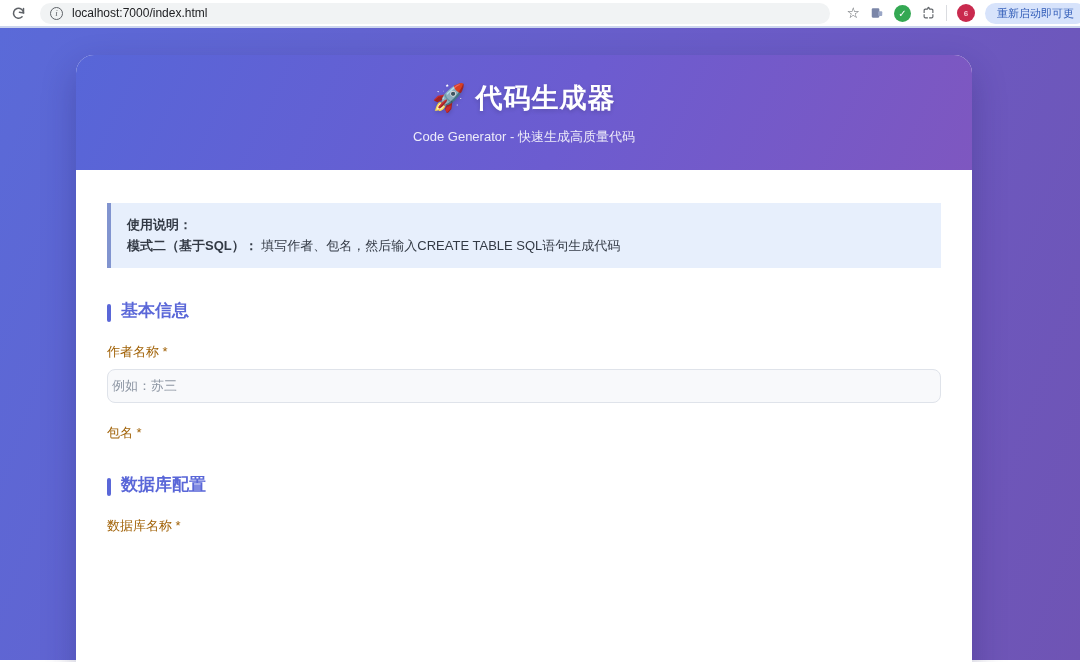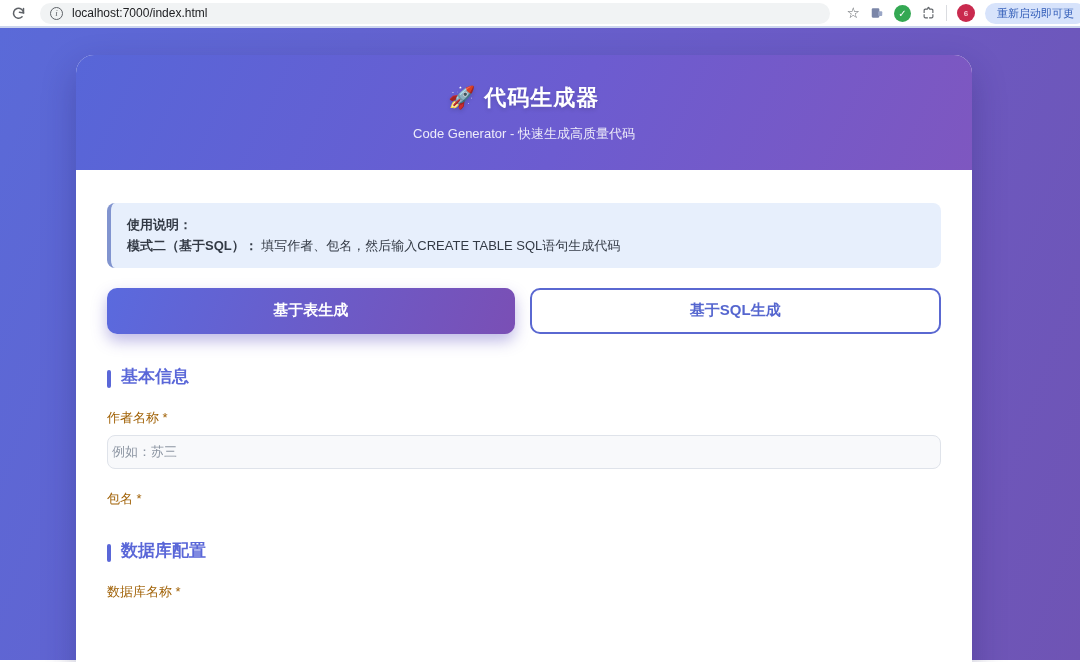--- a/index.html
+++ b/index.html
@@ -18,26 +18,26 @@
   .puzzle { width:15px; height:15px; color:#5f6368; }
   .tb-divider { width:1px; height:16px; background:#dadce0; }
   .avatar { width:18px; height:18px; border-radius:50%; background:#c92a4e; color:#f6c8d2; font-size:8px; display:flex; align-items:center; justify-content:center; font-weight:bold; }
   .restart-chip { background:#d7e3fb; color:#2f5bb7; font-size:11px; height:21px; line-height:21px; border-radius:11px; padding:0 12px; white-space:nowrap; margin-right:-14px; }
 
   
   .page { height:632px; background:linear-gradient(110deg,#5a6ad8 0%,#6a5cc8 55%,#6f54b4 100%); padding-top:27px; }
   .card { width:896px; margin-left:76px; background:#ffffff; border-radius:18px; overflow:hidden; min-height:640px; box-shadow:0 14px 34px rgba(30,25,90,.28); }
 
   .card-header { height:115px; background:linear-gradient(115deg,#5766d8 0%,#6c5cd0 55%,#7e57c0 100%); display:flex; flex-direction:column; align-items:center; justify-content:center; color:#fff; }
-  .card-title { font-size:22px; font-weight:bold; letter-spacing:1px; text-shadow:0 2px 4px rgba(0,0,0,.15); }
+  .card-title { font-size:27px; font-weight:bold; letter-spacing:1px; text-shadow:0 2px 4px rgba(0,0,0,.15); }
   .card-subtitle { font-size:13px; margin-top:12px; color:rgba(255,255,255,.88); }
 
   .card-body { padding:33px 31px 40px 31px; }
 
-  .info-box { background:#e7effc; border-left:4px solid #8194cf; border-radius:8px; padding:11px 16px; font-size:13px; color:#333a45; line-height:1.65; }
+  .info-box { background:#e7effc; border-left:4px solid #8194cf; border-radius:0; padding:11px 16px; font-size:13px; color:#333a45; line-height:1.65; }
   .info-line b { font-weight:bold; }
 
   .tab-row { display:flex; gap:15px; margin-top:20px; }
   .tab { flex:1; height:46px; border-radius:10px; font-size:15px; font-weight:bold; display:flex; align-items:center; justify-content:center; cursor:pointer; }
   .tab.active { background:linear-gradient(110deg,#5a6ade 0%,#7a4fb5 100%); color:#fff; border:none; box-shadow:0 7px 15px rgba(85,70,190,.38); }
   .tab.inactive { background:#fff; border:2px solid #5a68d1; color:#5566cf; }
 
   .section-title { display:flex; align-items:flex-end; margin-top:31px; }
   .section-bar { width:4px; height:18px; background:#5a67d8; border-radius:2px; margin-right:10px; }
   .section-text { font-size:17px; font-weight:bold; color:#5a67d8; }
@@ -91,24 +91,20 @@
       <div class="card-subtitle">Code Generator - 快速生成高质量代码</div>
     </div>
 
     <div class="card-body">
 
       <div class="info-box">
         <div class="info-line"><b>使用说明：</b></div>
         <div class="info-line"><b>模式二（基于SQL）：</b><span> 填写作者、包名，然后输入CREATE TABLE SQL语句生成代码</span></div>
       </div>
 
-      <div class="tab-row">
-        <div class="tab active">基于表生成</div>
-        <div class="tab inactive">基于SQL生成</div>
-      </div>
 
       <div class="section-title">
         <div class="section-bar"></div>
         <div class="section-text">基本信息</div>
       </div>
 
       <div class="field">
         <div class="field-label">作者名称 *</div>
         <input type="text" placeholder="例如：苏三" style="">
       </div>

